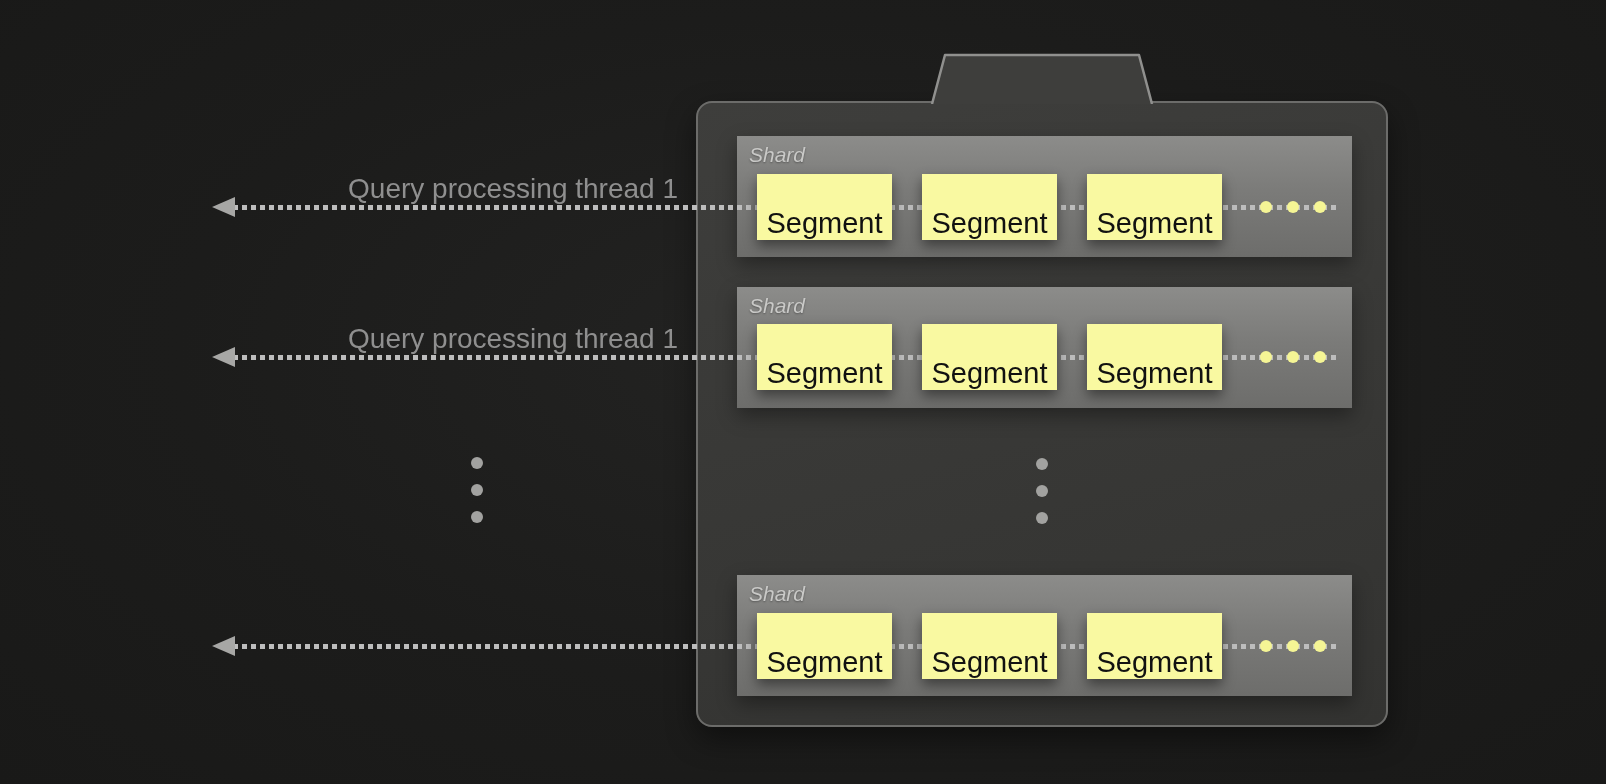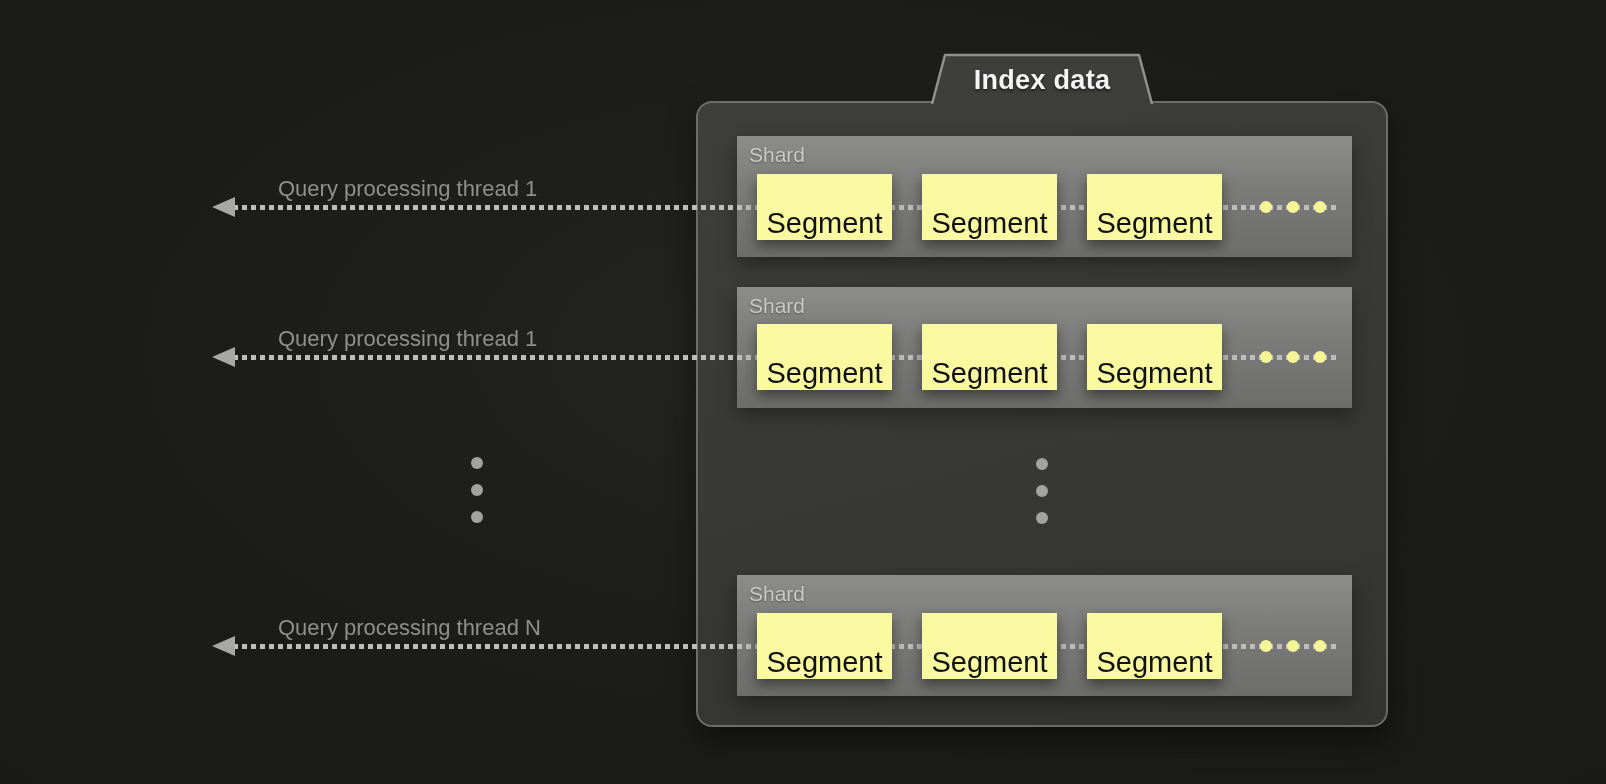--- a/index.html
+++ b/index.html
@@ -26,42 +26,43 @@
     color:#f5f5f5;font-size:27px;font-weight:700;letter-spacing:.3px;
     text-shadow:0 2px 3px rgba(0,0,0,.5);
   }
 
   
   .shard{
     position:absolute;left:737px;width:615px;height:121px;
     background:linear-gradient(180deg,#8c8c8a 0%,#7b7b79 45%,#6d6d6b 100%);
     box-shadow:0 8px 18px rgba(0,0,0,.35);
     z-index:2;
+    font-style:italic;
   }
   .shard-1{top:136px}.shard-2{top:287px}.shard-3{top:575px}
   .shard-label{
     display:block;padding:7px 0 0 12px;
     color:#c9c9c7;font-size:21px;text-shadow:0 1px 2px rgba(0,0,0,.35);
   }
 
   
   .arrow-line{
     position:absolute;left:233px;width:1104px;height:5px;z-index:3;
     background:repeating-linear-gradient(to right,#bdbdbd 0 5px,transparent 5px 9px);
   }
   .line-1{top:205px}.line-2{top:355px}.line-3{top:644px}
   .arrow-head{
     position:absolute;left:212px;width:0;height:0;z-index:3;
     border-top:10px solid transparent;border-bottom:10px solid transparent;
     border-right:23px solid #a7a7a5;
   }
   .head-1{top:197px}.head-2{top:347px}.head-3{top:636px}
   .thread-label{
-    position:absolute;left:278px;width:400px;text-align:left;z-index:3;
-    color:#8f8f8f;font-size:22px;line-height:26px;
+    position:absolute;left:278px;width:400px;text-align:right;z-index:3;
+    color:#8f8f8f;font-size:28px;line-height:26px;
   }
   .tlabel-1{top:176px}.tlabel-2{top:326px}.tlabel-3{top:615px}
 
   
   .segment{
     position:absolute;width:135px;height:66px;z-index:4;
     background:#f9f9a1;box-shadow:0 6px 12px rgba(0,0,0,.45);
     display:flex;align-items:flex-end;justify-content:center;
   }
   .seg-a{left:757px}.seg-b{left:922px}.seg-c{left:1087px}
@@ -82,21 +83,20 @@
 </head>
 <body>
 
 <div class="stage">
 
   <div class="container-box"></div>
   <div class="tab">
     <svg width="224" height="51" viewBox="0 0 224 51">
       <path d="M 2 51 L 15 2 L 209 2 L 222 51" fill="#3e3e3c" stroke="#90908e" stroke-width="2.5" stroke-linejoin="round"></path>
     </svg>
-    <span class="tab-title">Index data</span>
   </div>
 
   <div class="shard shard-1">
     <span class="shard-label">Shard</span>
   </div>
   <div class="shard shard-2">
     <span class="shard-label">Shard</span>
   </div>
   <div class="shard shard-3">
     <span class="shard-label">Shard</span>
@@ -104,21 +104,20 @@
 
   <div class="arrow-line line-1"></div>
   <div class="arrow-line line-2"></div>
   <div class="arrow-line line-3"></div>
   <div class="arrow-head head-1"></div>
   <div class="arrow-head head-2"></div>
   <div class="arrow-head head-3"></div>
 
   <div class="thread-label tlabel-1">Query processing thread 1</div>
   <div class="thread-label tlabel-2">Query processing thread 1</div>
-  <div class="thread-label tlabel-3">Query processing thread N</div>
 
   <div class="segment seg-a segrow-1">
       <span>Segment</span>
     </div>
   <div class="segment seg-b segrow-1">
       <span>Segment</span>
     </div>
   <div class="segment seg-c segrow-1">
       <span>Segment</span>
     </div>

